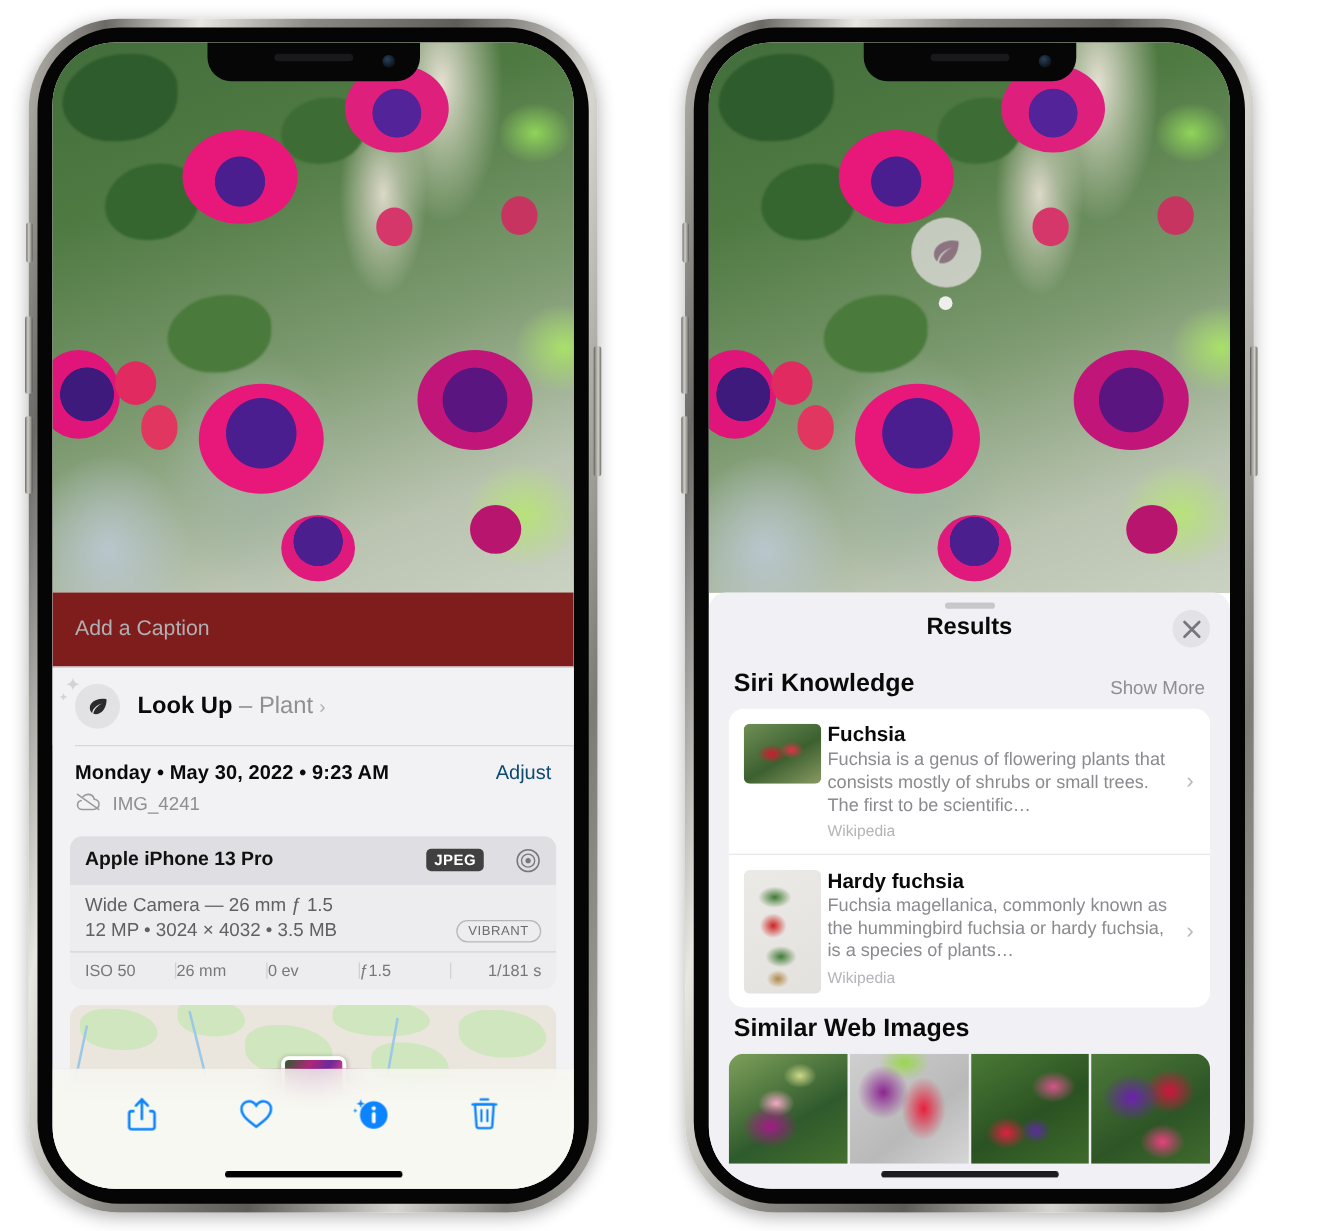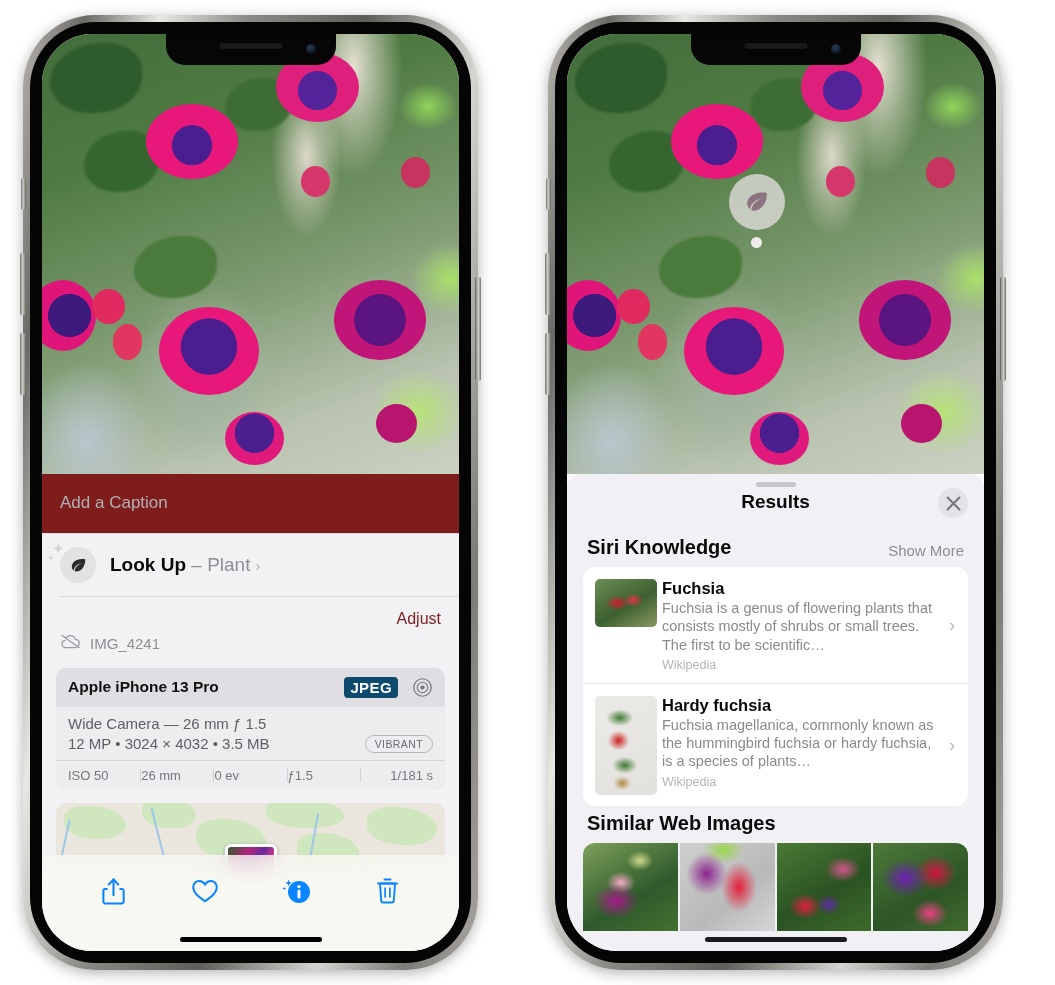--- a/index.html
+++ b/index.html
@@ -134,41 +134,41 @@
   .sp1 { left: -8px; top: -6px; font-size: 15px; }
   .sp2 { left: -13px; top: 7px; font-size: 9px; }
   .lookup-text { font-size: 19px; font-weight: 700; color: #0a0a0a; }
   .lookup-text .sub { font-weight: 400; color: #8e8e93; }
   .chev-sm { color: #aeaeb2; font-size: 15px; margin-left: 5px; }
 
   .sep { height: .5px; background: #d8d8da; margin-left: 18px; }
 
   .date-row { padding: 13px 18px 3px 18px; display: flex; align-items: baseline; }
   .date-text { font-size: 16px; font-weight: 600; color: #0a0a0a; letter-spacing: .1px; }
-  .adjust { margin-left: auto; font-size: 16px; color: #7f1d1d; }
+  .adjust { margin-left: auto; font-size: 16px; color: #0c4a6e; }
   .file-row { padding: 3px 18px 13px 18px; display: flex; align-items: center; gap: 9px; }
   .file-name { font-size: 15px; color: #8e8e93; }
 
   
   .cam-card {
     margin: 2px 14px 0 14px;
     background: #e9e9ec;
     border-radius: 10px;
     overflow: hidden;
   }
   .cam-head {
     display: flex; align-items: center;
     padding: 9px 12px;
     background: #dfdfe3;
   }
   .cam-model { font-size: 15.5px; font-weight: 600; color: #111; }
   .badge-jpeg {
-    margin-left: auto; margin-right: 14px;
-    background: #0c4a6e; color: #fff;
-    font-size: 15px; font-weight: 600;
+    margin-left: auto; margin-right: 25px;
+    background: #404040; color: #fff;
+    font-size: 12px; font-weight: 600;
     padding: 2px 6px; border-radius: 4px; letter-spacing: .4px;
   }
   .aperture-ico { width: 21px; height: 21px; }
   .cam-body { padding: 8px 12px 7px 12px; background:#ededf0; }
   .cam-line1 { font-size: 15px; color: #5f5f64; }
   .cam-line2 { font-size: 15px; color: #5f5f64; display: flex; align-items: center; margin-top: 3px; }
   .badge-vibrant {
     margin-left: auto; font-size: 10.5px; color: #6b6b70;
     border: 1px solid #b6b6bb; border-radius: 9px; padding: 2px 9px; letter-spacing: .4px;
   }
@@ -347,20 +347,21 @@
         </div>
         <div class="lookup-text">
           <span>Look Up</span><span class="sub"> – </span><span class="sub">Plant</span>
         </div>
         <span class="chev-sm">›</span>
       </div>
 
       <div class="sep"></div>
 
       <div class="date-row">
+        <div class="date-text">Monday • May 30, 2022 • 9:23 AM</div>
         <div class="adjust">Adjust</div>
       </div>
 
       <div class="file-row">
         <span>
           <svg width="21" height="15" viewBox="0 0 26 18" aria-hidden="true">
             <path d="M7.2 16.5h11.2c3 0 5.4-2.3 5.4-5.1 0-2.7-2-4.8-4.7-5-.7-2.8-3.2-4.8-6.2-4.8-2 0-3.8.9-5 2.3" fill="none" stroke="#9a9aa0" stroke-width="1.6" stroke-linecap="round"></path>
             <path d="M7.2 16.5c-2.6 0-4.7-2-4.7-4.5 0-2.2 1.6-4 3.7-4.4" fill="none" stroke="#9a9aa0" stroke-width="1.6" stroke-linecap="round"></path>
             <line x1="2.5" y1="1.5" x2="23.5" y2="16.5" stroke="#9a9aa0" stroke-width="1.6" stroke-linecap="round"></line>
           </svg>

